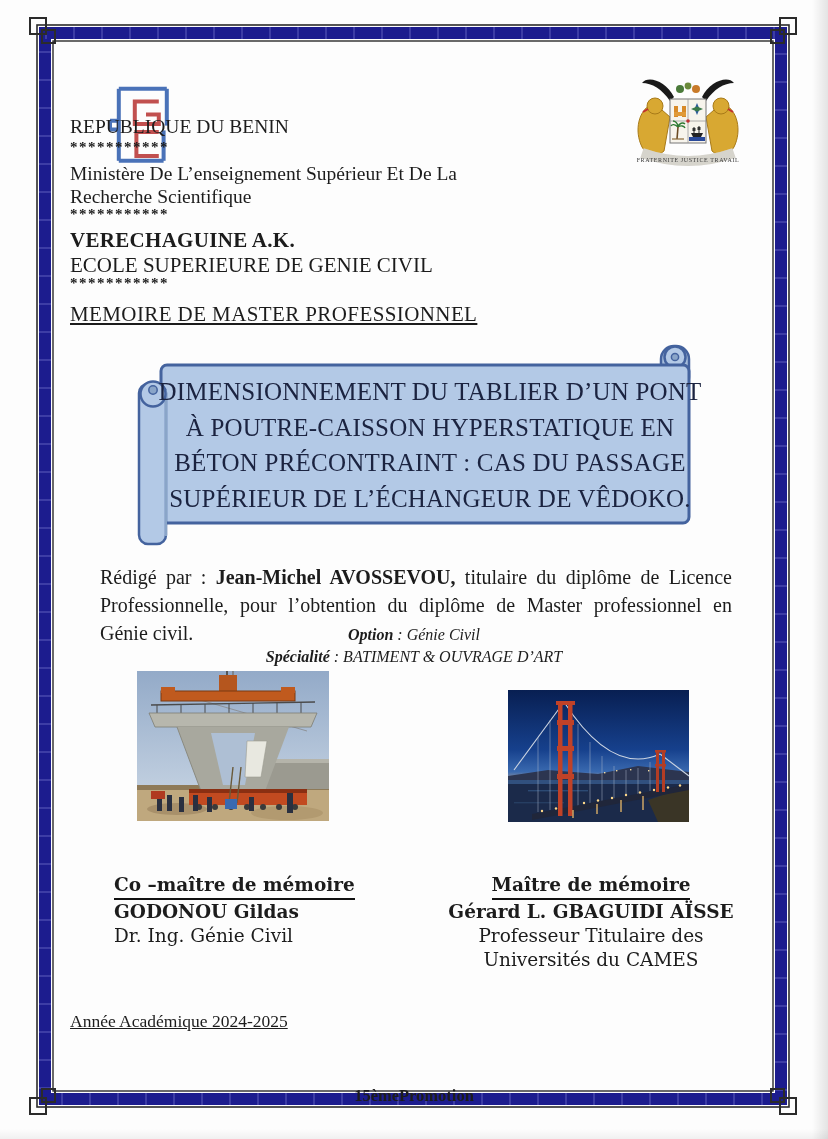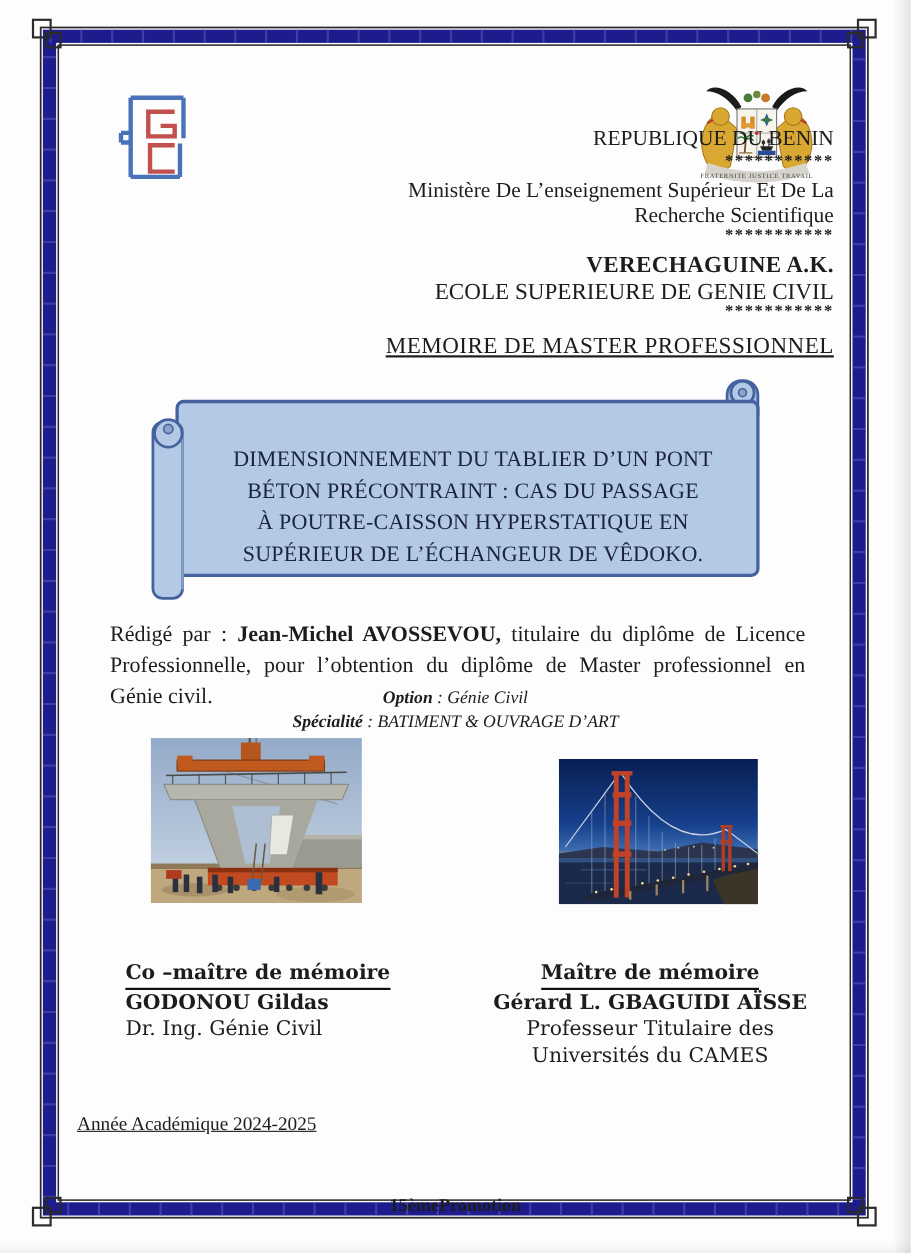--- a/index.html
+++ b/index.html
@@ -8,41 +8,41 @@
     background:#fdfdfd;
     font-family:"Liberation Serif", serif;
     color:#1c1c1c;
   }
   .edge-right{position:absolute;top:0;right:0;width:16px;height:100%;
     background:linear-gradient(to right, rgba(0,0,0,0) 0%, rgba(0,0,0,0.10) 100%);}
   .edge-bottom{position:absolute;bottom:0;left:0;width:100%;height:10px;
     background:linear-gradient(to bottom, rgba(0,0,0,0) 0%, rgba(0,0,0,0.05) 100%);}
   .frame-svg{position:absolute;left:0;top:0;}
 
-  .hline{position:absolute;left:70px;right:70px;text-align:right;white-space:nowrap;}
+  .hline{position:absolute;left:70px;right:70px;text-align:left;white-space:nowrap;}
   .republic{top:116px;font-size:19.5px;}
   .stars1{top:139px;}
   .stars{font-size:15px;letter-spacing:1.5px;font-weight:bold;}
   .ministry1{top:163px;font-size:19.5px;}
   .ministry2{top:186px;font-size:19.5px;}
   .stars2{top:206px;}
   .institution{top:228px;font-size:21px;font-weight:bold;letter-spacing:.3px;}
   .school{top:253px;font-size:21px;}
   .stars3{top:275px;}
   .doctype{top:302px;font-size:21px;letter-spacing:.4px;text-decoration:underline;}
 
   .logo-gc{position:absolute;left:90px;top:76px;width:80px;height:96px;}
   .coat{position:absolute;left:628px;top:73px;width:120px;height:100px;}
 
   .scroll-wrap{position:absolute;left:133px;top:338px;width:560px;height:212px;}
   .scroll-svg{position:absolute;left:0;top:0;}
   .scroll-text{
     position:absolute;left:42px;right:8px;top:36px;bottom:32px;
-    display:flex;flex-direction:column;justify-content:flex-end;align-items:center;
-    font-size:20px;line-height:1.42;color:#1b2340;letter-spacing:.2px;text-align:center;
+    display:flex;flex-direction:column;justify-content:flex-start;align-items:center;
+    font-size:25px;line-height:1.42;color:#1b2340;letter-spacing:.2px;text-align:center;
   }
   .scroll-text div{white-space:nowrap;}
 
   .author-par{position:absolute;left:100px;top:543px;width:632px;
     font-size:20px;line-height:28px;text-align:justify;}
   .author-par b{font-weight:bold;}
 
   .opt-line{position:absolute;left:70px;right:70px;text-align:center;
     font-style:italic;font-size:16px;white-space:nowrap;}
   .opt1{top:626px;}
@@ -162,22 +162,22 @@
 
     <rect x="28" y="27" width="528" height="158" rx="6" fill="#b3c9e6" stroke="#44639e" stroke-width="3"></rect>
 
     <rect x="6" y="46" width="27" height="160" rx="9" fill="#b3c9e6" stroke="#44639e" stroke-width="2.5"></rect>
     <path d="M33 52 V198" stroke="#8aa5c8" stroke-width="2"></path>
     <circle cx="20" cy="56" r="12.5" fill="#b3c9e6" stroke="#44639e" stroke-width="2.5"></circle>
     <circle cx="20" cy="52" r="4.2" fill="#8aa5c8" stroke="#44639e" stroke-width="1.5"></circle>
   </svg>
   <div class="scroll-text">
     <div>DIMENSIONNEMENT DU TABLIER D’UN PONT</div>
+    <div>À POUTRE-CAISSON HYPERSTATIQUE EN</div>
     <div>BÉTON PRÉCONTRAINT : CAS DU PASSAGE</div>
-    <div>À POUTRE-CAISSON HYPERSTATIQUE EN</div>
     <div>SUPÉRIEUR DE L’ÉCHANGEUR DE VÊDOKO.</div>
   </div>
 </div>
 
 <p class="author-par"><span>Rédigé par : </span><b>Jean-Michel AVOSSEVOU,</b><span> titulaire du diplôme de Licence Professionnelle, pour l’obtention du diplôme de Master professionnel en Génie civil.</span></p>
 
 <div class="opt-line opt1"><b>Option</b><span> : Génie Civil</span></div>
 <div class="opt-line opt2"><b>Spécialité</b><span> : BATIMENT &amp; OUVRAGE D’ART</span></div>
 
 <svg class="photo photo-left" width="192" height="150" viewBox="0 0 192 150">

